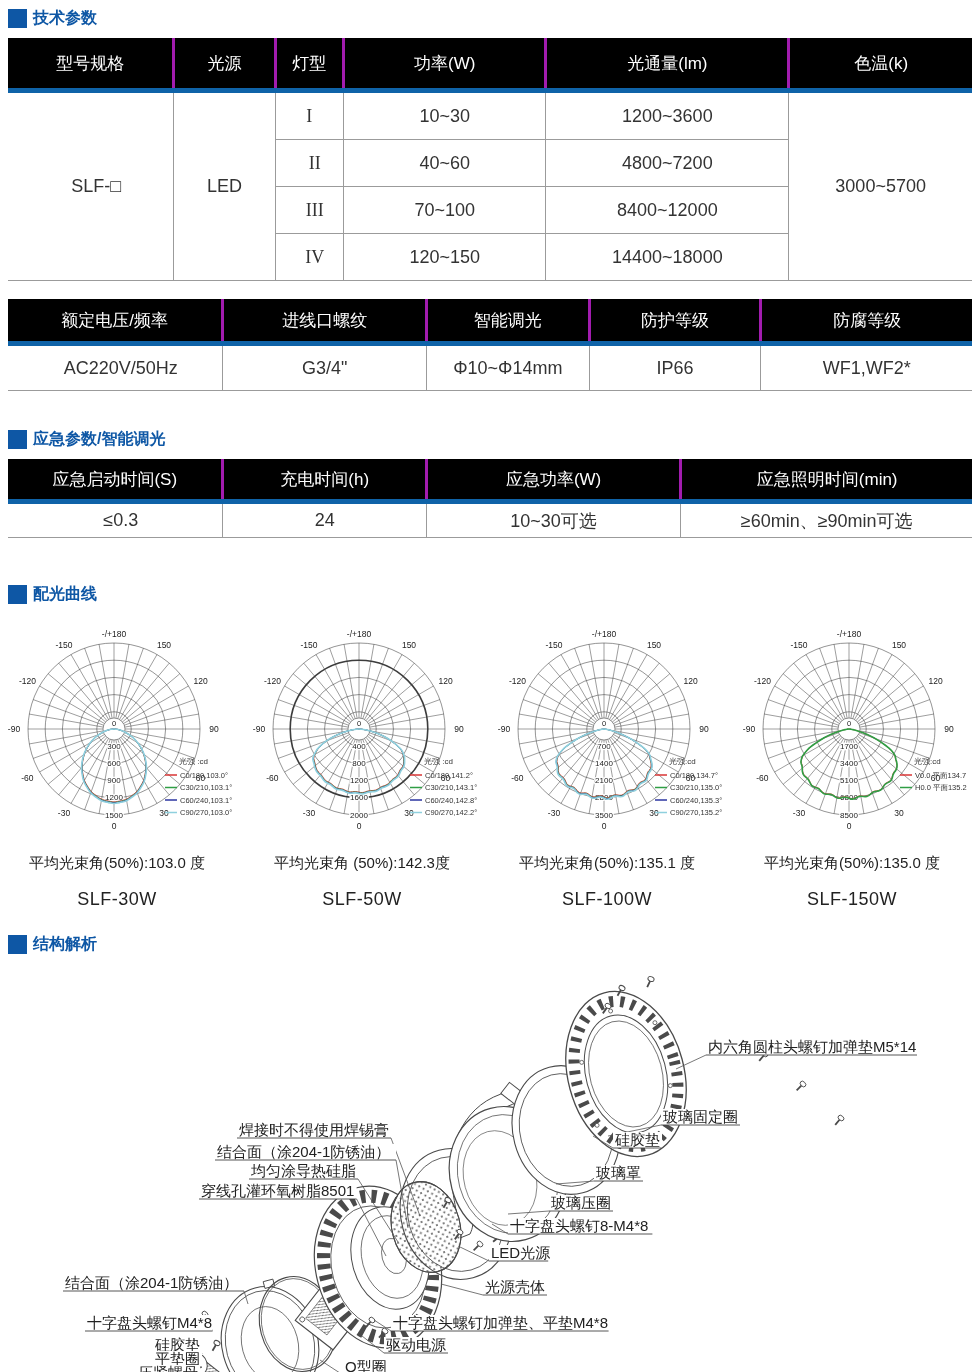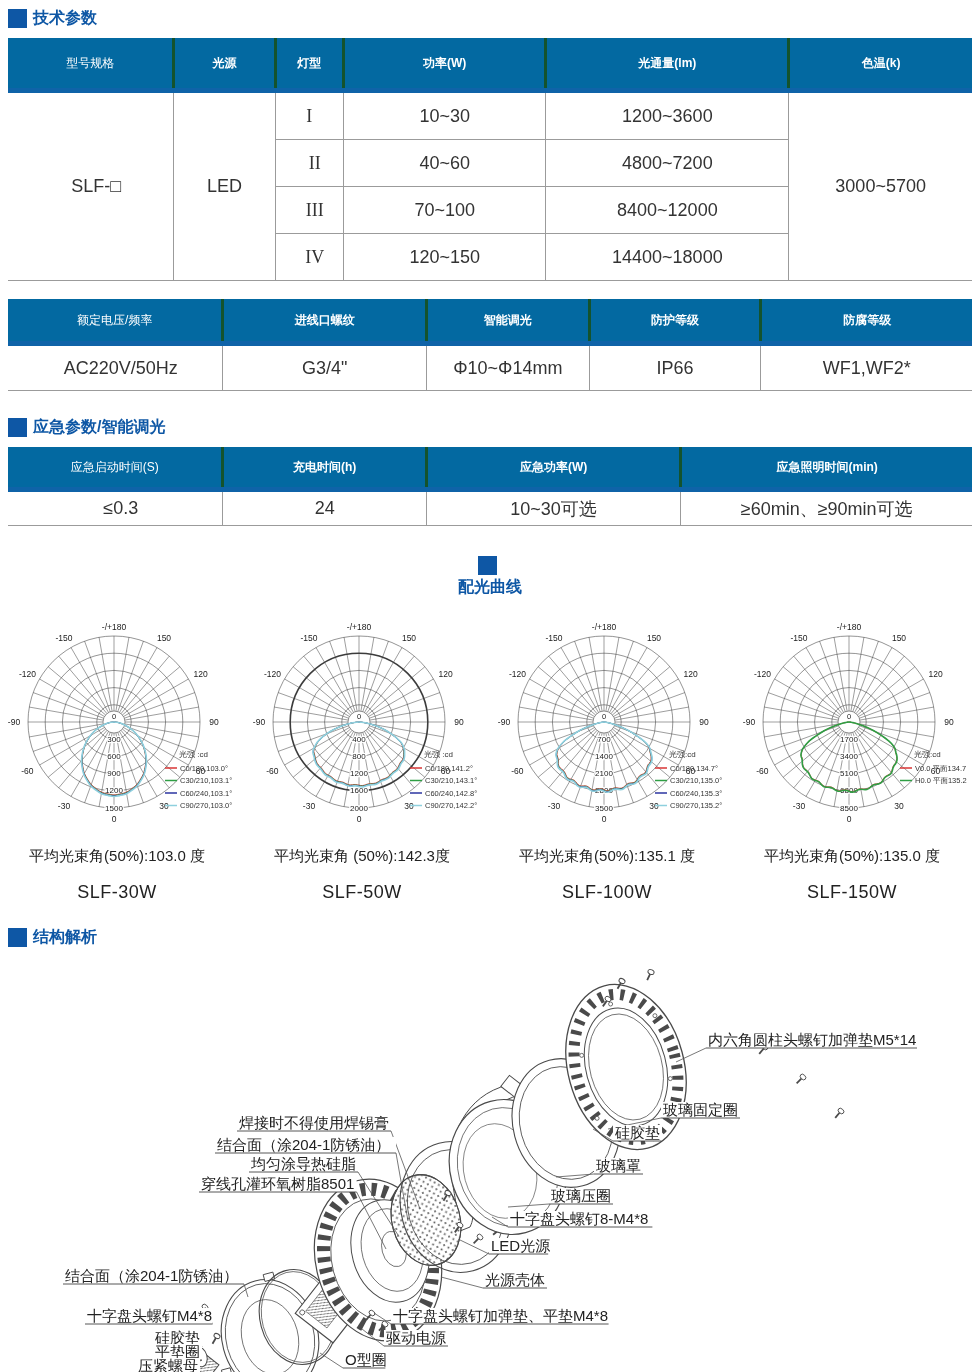--- a/index.html
+++ b/index.html
@@ -1,22 +1,22 @@
 <!DOCTYPE html>
 <html><head>
 <meta charset="utf-8">
 <style>
   html,body{margin:0;padding:0;background:#fff;}
   body{width:980px;font-family:"Liberation Sans","DejaVu Sans",sans-serif;color:#333;}
   .page{padding:6px 8px 0 8px;}
   .sec-title{display:flex;align-items:center;font-size:16px;font-weight:bold;color:#0e57a5;line-height:24px;}
   .sec-title .sq{width:19px;height:19px;background:#0e57a5;margin-right:6px;flex:0 0 auto;}
   table{width:100%;border-collapse:collapse;table-layout:fixed;}
-  th{background:#0369a1;color:#fff;font-weight:normal;font-size:12px;border-bottom:5px solid #0f63a8;padding:0 14px;}
-  th+th{border-left:3px solid #14532d;font-weight:bold;}
+  th{background:#000000;color:#fff;font-weight:normal;font-size:17px;border-bottom:5px solid #0f63a8;padding:0 14px;}
+  th+th{border-left:3px solid #a21caf;}
   td{text-align:center;font-size:18px;color:#333;border:1px solid #9b9b9b;border-top:none;padding:0 2px;background:#fff;}
   tr td:first-child{border-left:none;padding-left:13px;}
   tr td:last-child{border-right:none;}
   .t1 th{height:50px;}
   .t1 td{height:46px;}
   .t2 th{height:42px;}
   .t2 td{height:44px;}
   .t3 th{height:40px;}
   .t3 td{height:33px;}
   .roman{font-family:"Liberation Serif","DejaVu Serif",serif;font-size:18px;}
@@ -108,21 +108,21 @@
           <td>AC220V/50Hz</td>
           <td>G3/4"</td>
           <td>Φ10~Φ14mm</td>
           <td>IP66</td>
           <td>WF1,WF2*</td>
         </tr>
       </tbody>
     </table>
   </div>
 
-  <div class="sec-title" style="margin-top:24px;">
+  <div class="sec-title" style="margin-top:36px;">
     <span class="sq"></span>
     <span>应急参数/智能调光</span>
   </div>
 
   <div style="margin-top:8px;">
     <table class="t3">
       <colgroup>
           <col style="width:22.3%">
           <col style="width:21.1%">
           <col style="width:26.4%">
@@ -140,21 +140,21 @@
         <tr>
           <td>≤0.3</td>
           <td>24</td>
           <td>10~30可选</td>
           <td>≥60min、≥90min可选</td>
         </tr>
       </tbody>
     </table>
   </div>
 
-  <div class="sec-title" style="margin-top:30px;flex-direction:column;">
+  <div class="sec-title" style="margin-top:44px;">
     <span class="sq"></span>
     <span>配光曲线</span>
   </div>
 
   <div class="charts-row" id="charts-row">
       <div class="chart-col"><svg width="245" height="232" viewBox="0 0 245 232">
           <g>
             <circle cx="106" cy="113" r="17.2" fill="none" stroke="#3c3c3c" stroke-width="0.55"></circle>
             <circle cx="106" cy="113" r="34.4" fill="none" stroke="#3c3c3c" stroke-width="0.55"></circle>
             <circle cx="106" cy="113" r="51.6" fill="none" stroke="#3c3c3c" stroke-width="0.55"></circle>

